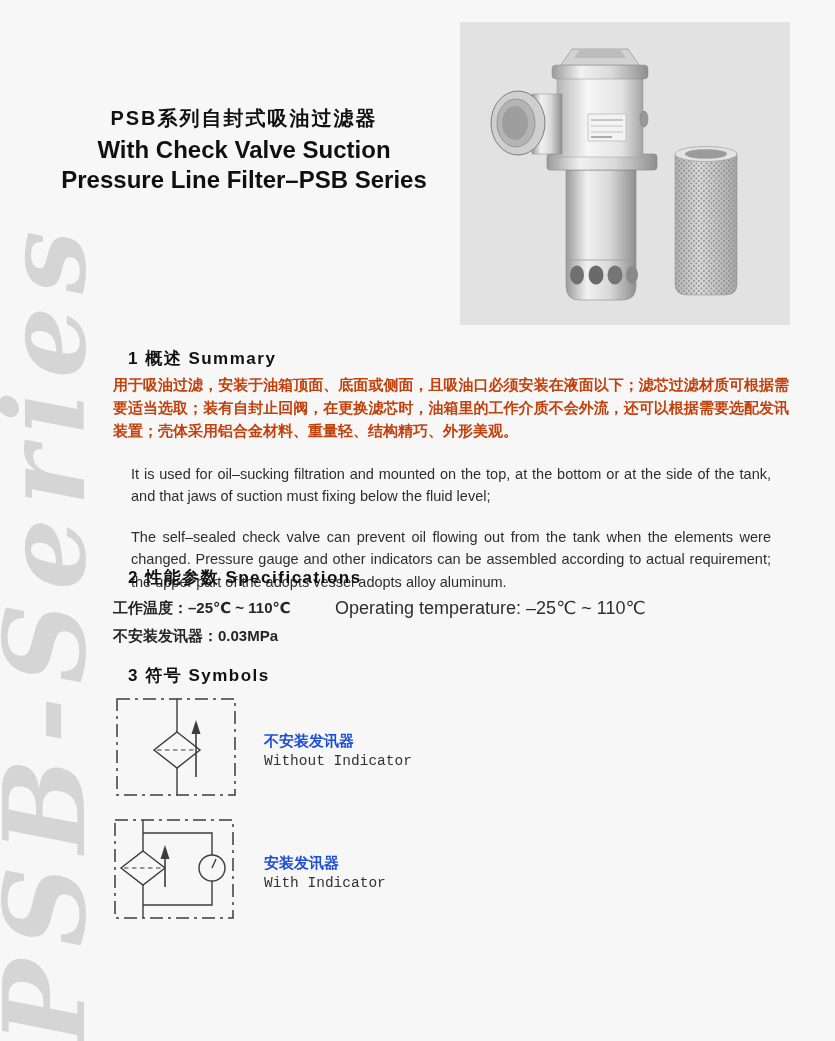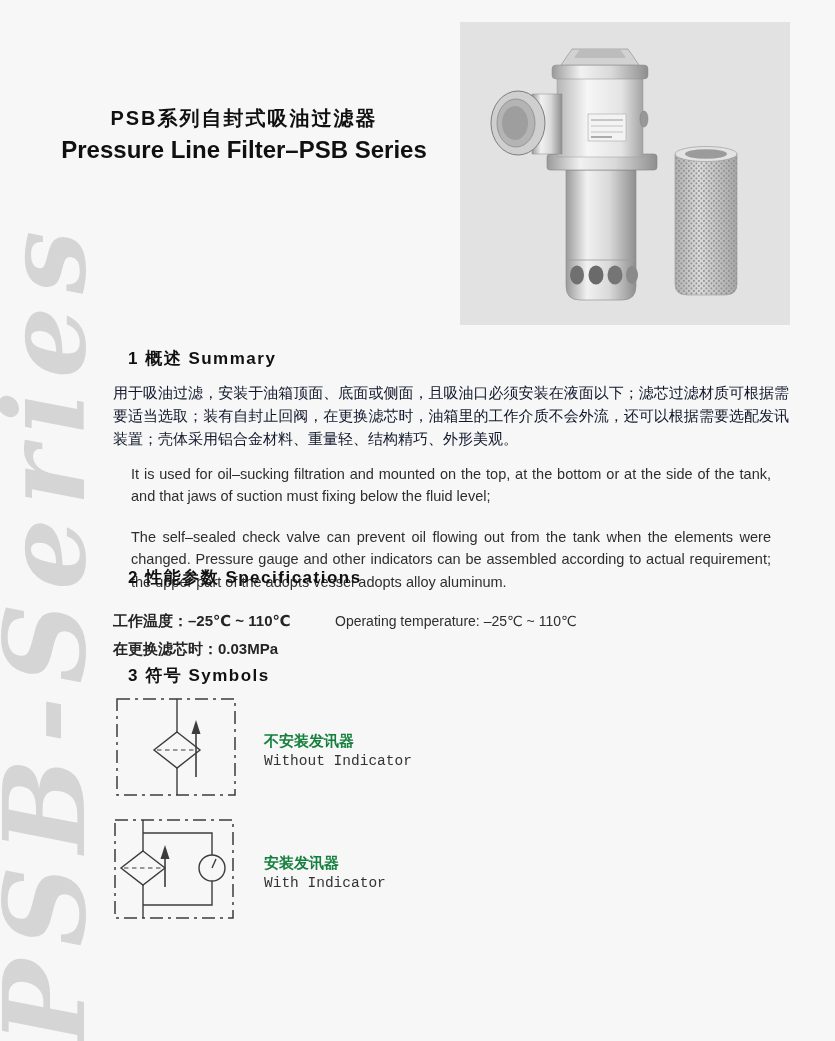--- a/index.html
+++ b/index.html
@@ -55,57 +55,58 @@
   .sec-heading{
     position:absolute;left:97px;
     font-size:17px;font-weight:bold;color:#111;
     letter-spacing:1.5px;white-space:nowrap;margin-left:31px;
   }
   .h-summary{top:347px;}
   .h-specs{top:566px;}
   .h-symbols{top:664px;}
 
   .body-cn{
-    position:absolute;left:113px;top:381px;width:676px;
-    font-size:15px;line-height:23px;color:#0f172a;
-    text-align:justify;font-weight:normal;
+    position:absolute;left:113px;top:373px;width:676px;
+    font-size:15px;line-height:23px;color:#c2410c;
+    text-align:justify;font-weight:bold;
   }
   .body-en{
     position:absolute;left:113px;top:445px;width:676px;
     font-size:14.5px;line-height:22.4px;color:#2e2e2e;
   }
   .body-en p{margin:18px;text-align:justify;}
 
   
-  .spec-rows{position:absolute;left:113px;top:594px;margin-top:13px;}
+  .spec-rows{position:absolute;left:113px;top:594px;}
   .spec-row{display:flex;line-height:28px;}
   .spec-cn{width:222px;font-size:15px;font-weight:bold;color:#252525;}
-  .spec-en{font-size:14px;color:#2e2e2e;}
+  .spec-en{font-size:18px;color:#2e2e2e;}
 
   
   .symbol-svg{position:absolute;}
   .sym1{left:110px;top:696px;}
   .sym2{left:110px;top:817px;}
   .sym-label{position:absolute;left:264px;}
   .lab1{top:730px;}
   .lab2{top:852px;}
-  .sym-label .cn{font-size:15px;font-weight:bold;color:#15803d;line-height:21px;}
+  .sym-label .cn{font-size:15px;font-weight:bold;color:#1d4ed8;line-height:21px;}
   .sym-label .en{font-size:14.5px;color:#333;line-height:20px;font-family:Liberation Mono, monospace;}
 </style>
 </head>
 <body>
 
 <div class="page">
 
   <div class="watermark">PSB-Series</div>
 
   <div class="content">
 
     <div class="titleblock">
       <div class="title-cn">PSB系列自封式吸油过滤器</div>
+      <div class="title-en">With Check Valve Suction</div>
       <div class="title-en">Pressure Line Filter–PSB Series</div>
     </div>
 
     <div class="photo">
       <svg width="330" height="303" viewBox="0 0 330 303">
         <defs>
           <linearGradient id="metalV" x1="0" y1="0" x2="1" y2="0">
             <stop offset="0" stop-color="#9a9a9a"></stop>
             <stop offset="0.3" stop-color="#f1f1f1"></stop>
             <stop offset="0.62" stop-color="#d9d9d9"></stop>
@@ -175,21 +176,21 @@
       <p>The self–sealed check valve can prevent oil flowing out from the tank when the elements were changed. Pressure gauge and other indicators can be assembled according to actual requirement; the upper part of the adopts vessel adopts alloy aluminum.</p>
     </div>
 
     <div class="sec-heading h-specs">2 性能参数 Specifications</div>
     <div class="spec-rows">
       <div class="spec-row">
         <div class="spec-cn">工作温度：–25℃ ~ 110℃</div>
         <div class="spec-en">Operating temperature: –25℃ ~ 110℃</div>
       </div>
       <div class="spec-row">
-        <div class="spec-cn">在更换滤芯时：0.03MPa</div>
+        <div class="spec-cn">不安装发讯器：0.03MPa</div>
       </div>
     </div>
 
     <div class="sec-heading h-symbols">3 符号 Symbols</div>
 
     <svg class="symbol-svg sym1" width="134" height="104" viewBox="0 0 134 104">
       <g stroke="#3c3c3c" fill="none">
         <rect x="7" y="3" width="118" height="96" stroke-width="1.5" stroke-dasharray="13 5 3 5"></rect>
         <line x1="67" y1="3" x2="67" y2="99" stroke-width="1.4"></line>
         <g>

